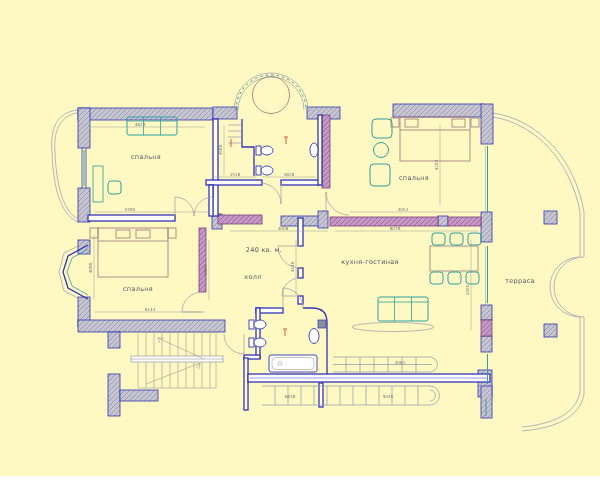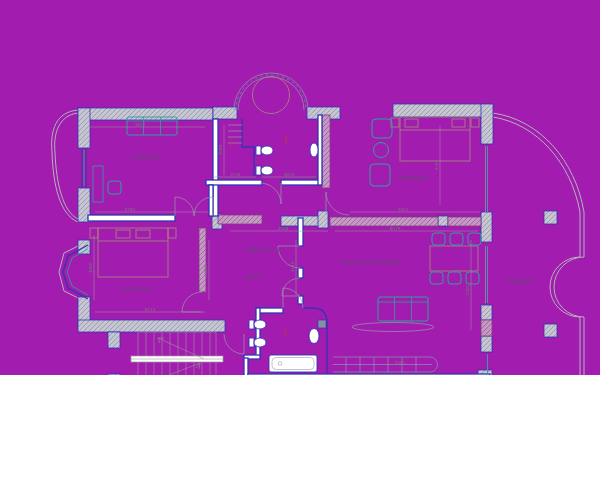--- a/index.html
+++ b/index.html
@@ -1,16 +1,16 @@
 <!DOCTYPE html>
 <html><head>
 <meta charset="utf-8">
 <style>
   html,body{margin:0;padding:0;background:#ffffff;}
-  #canvas{position:relative;width:600px;height:375px;background:#a21caf;overflow:hidden;
+  #canvas{position:relative;width:600px;height:476px;background:#fef9c3;overflow:hidden;
           font-family:"DejaVu Sans", sans-serif;}
   svg{position:absolute;left:0;top:0;}
   .teal{fill:none;stroke:#2fa0a0;stroke-width:1;}
   .tealthin{fill:none;stroke:#2fa0a0;stroke-width:0.8;}
   .brown{fill:none;stroke:#a88080;stroke-width:0.9;}
   .bluew{fill:#ffffff;stroke:#3434b4;stroke-width:1.3;}
   .blueln{fill:none;stroke:#3434b4;stroke-width:1.3;}
   .fix{fill:#ffffff;stroke:#3434b4;stroke-width:0.9;}
   .dim{stroke:#999999;stroke-width:0.5;fill:none;}
   .dimt{font-size:4.2px;fill:#777777;}

